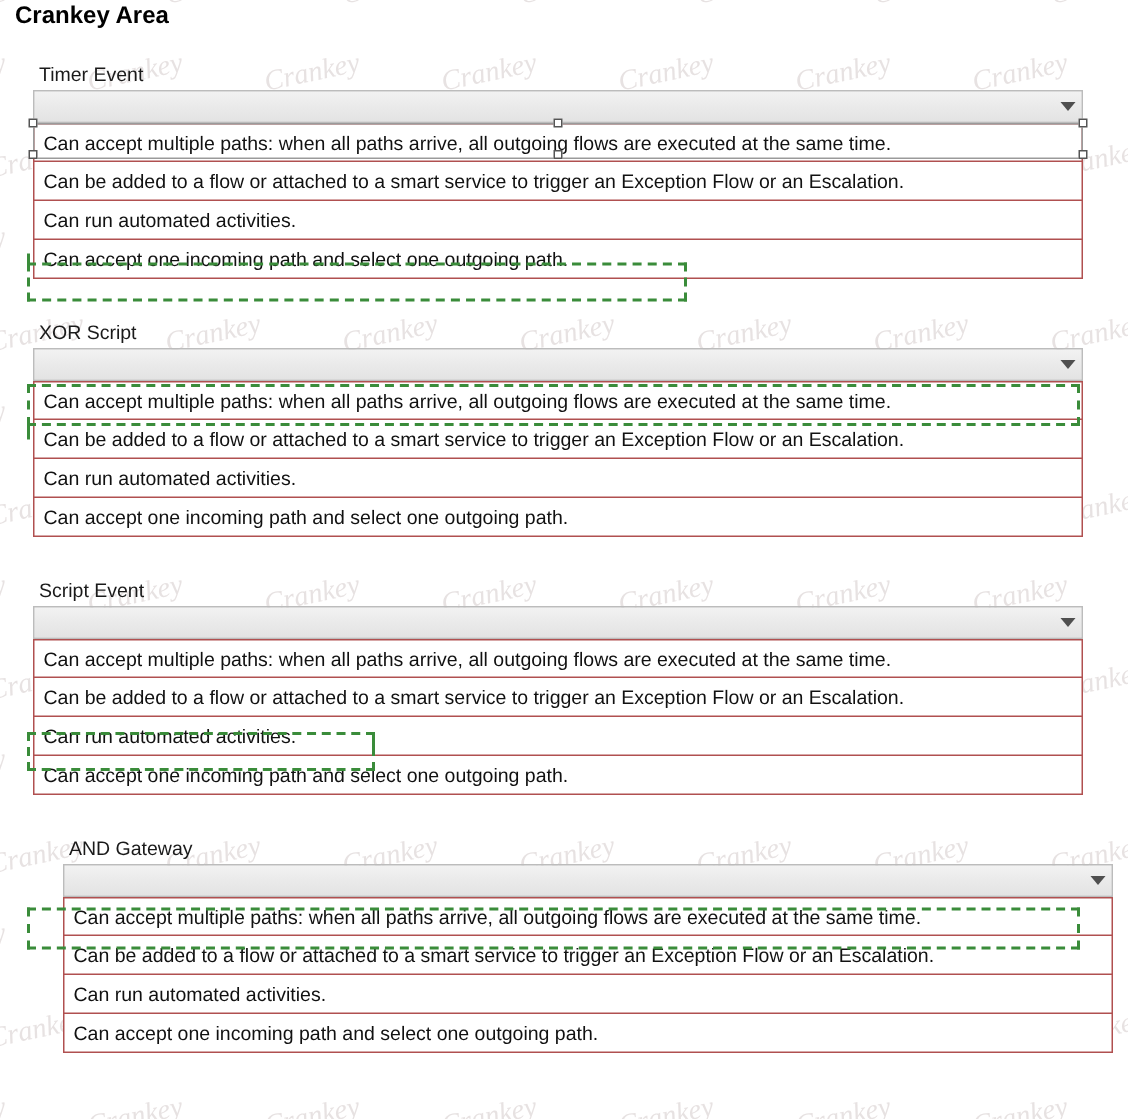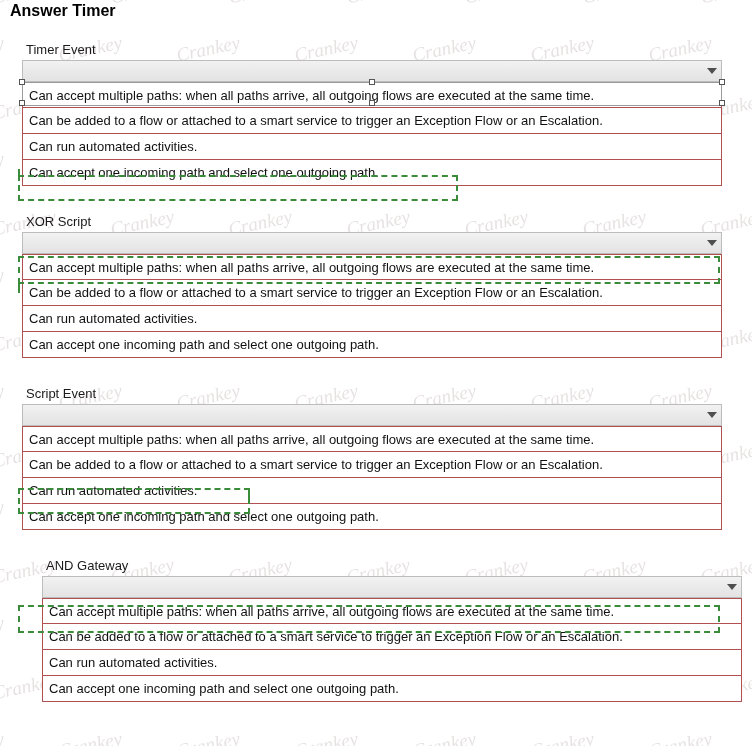--- a/index.html
+++ b/index.html
@@ -127,21 +127,21 @@
   .tick {
     position: absolute;
     width: 2px;
     background: #3a8c3a;
     z-index: 9;
   }
 </style>
 </head>
 <body>
 
-<div class="page-title">Answer Timer</div>
+<div class="page-title">Crankey Area</div>
 
 <div class="content">
 
   <div class="group" style="top:42px;">
     <div class="group-label">Timer Event</div>
     <div class="combo">
       <span class="arrow"></span>
     </div>
     <div class="options">
       <div class="option first">Can accept multiple paths: when all paths arrive, all outgoing flows are executed at the same time.</div>

